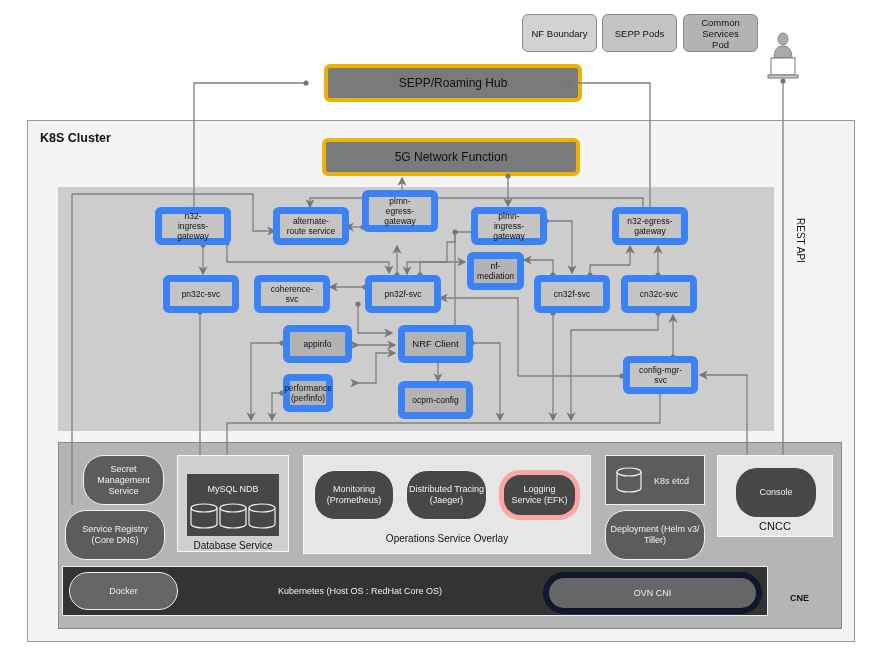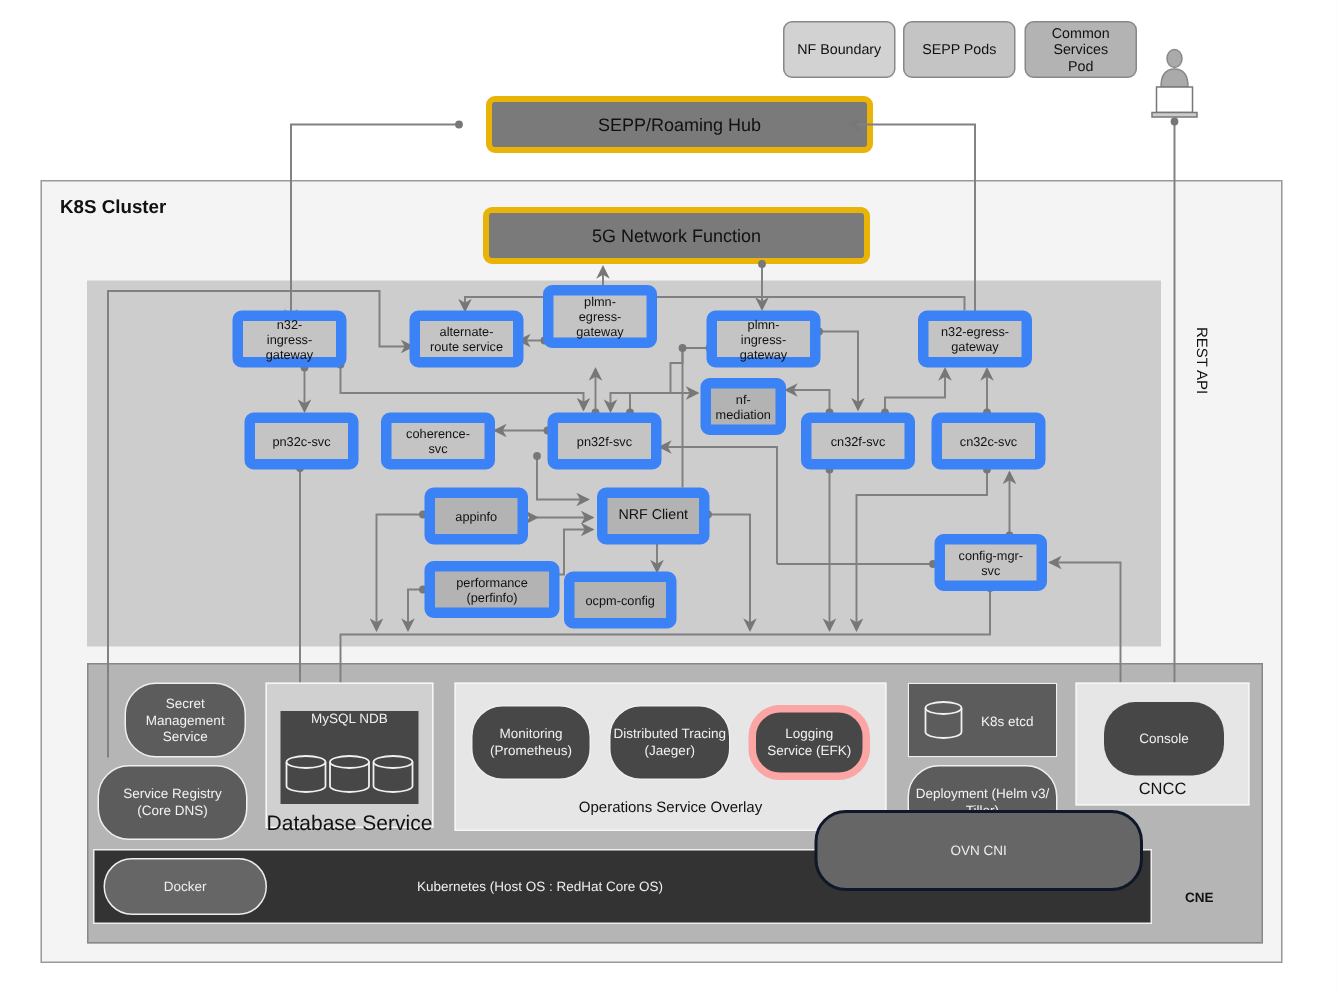--- a/index.html
+++ b/index.html
@@ -9,21 +9,21 @@
   .legend{border:1px solid #888;border-radius:6px;font-size:9.5px;line-height:11px;color:#111;}
   .hub{background:#7a7a7a;border:4px solid #eab308;border-radius:6px;font-size:12px;color:#111;margin-left:18px;}
   .cluster{background:#f4f4f4;border:1.5px solid #999;}
   .pods{background:#cdcdcd;}
   .svc{background:#c4c4c4;border:7px solid #3b82f6;border-radius:6px;font-size:8.5px;line-height:10px;color:#111;}
   .svc.dark{background:#b3b3b3;}
   .cne{background:#b5b5b5;border:1px solid #888;}
   .darkbox{background:#5c5c5c;border:1.5px solid #f0f0f0;color:#f2f2f2;font-size:9px;line-height:11px;}
   .blackbox{background:#474747;color:#f0f0f0;font-size:9px;line-height:11px;}
   .lightpanel{background:#e6e6e6;border:1.5px solid #f6f6f6;}
-  .lbl{font-size:14px;color:#111;}
+  .lbl{font-size:10px;color:#111;}
   svg.wires{position:absolute;left:0;top:0;}
 </style>
 </head>
 <body>
 
 <div class="abs legend center pods" style="left:522px;top:14px;width:75px;height:38px;background:#d2d2d2;">
     <span>NF Boundary</span>
   </div>
 <div class="abs legend center" style="left:602px;top:14px;width:75px;height:38px;background:#c4c4c4;">
     <span>SEPP Pods</span>
@@ -170,40 +170,40 @@
 <div class="abs svc center" style="left:621px;top:275px;width:76px;height:38px;">
     <span>cn32c-svc</span>
   </div>
 
 <div class="abs svc dark center" style="left:283px;top:325px;width:69px;height:38px;">
     <span>appinfo</span>
   </div>
 <div class="abs svc dark center" style="left:398px;top:325px;width:75px;height:38px;font-size:9.5px;">
     <span>NRF Client</span>
   </div>
-<div class="abs svc dark center" style="left:283px;top:374px;width:90px;height:38px;">
+<div class="abs svc dark center" style="left:283px;top:374px;width:50px;height:38px;">
     <span>performance (perfinfo)</span>
   </div>
-<div class="abs svc dark center" style="left:376px;top:381px;width:75px;height:38px;">
+<div class="abs svc dark center" style="left:398px;top:381px;width:75px;height:38px;">
     <span>ocpm-config</span>
   </div>
 <div class="abs svc center" style="left:623px;top:356px;width:75px;height:38px;">
     <span style="padding:0 8px">config-mgr-svc</span>
   </div>
 
 <div class="abs darkbox center" style="left:83px;top:455px;width:81px;height:50px;">
     <span style="padding:0 4px">Secret Management Service</span>
   </div>
 <div class="abs darkbox center" style="left:65px;top:510px;width:100px;height:50px;">
     <span style="padding:0 6px">Service Registry (Core DNS)</span>
   </div>
 
 <div class="abs lightpanel" style="left:177px;top:455px;width:112px;height:97px;background:#d0d0d0;"></div>
 <div class="abs blackbox" style="left:187px;top:474px;width:92px;height:62px;">
-  <div style="text-align:center;">MySQL NDB</div>
+  <div style="text-align:center;margin-top:10px;">MySQL NDB</div>
   <svg width="92" height="30" style="position:absolute;left:0;top:28px;">
     <g fill="none" stroke="#f0f0f0" stroke-width="1.2">
       <ellipse cx="17" cy="6" rx="13" ry="4"></ellipse>
         <path d="M4 6 V22 A13 4 0 0 0 30 22 V6"></path>
       <ellipse cx="46" cy="6" rx="13" ry="4"></ellipse>
         <path d="M33 6 V22 A13 4 0 0 0 59 22 V6"></path>
       <ellipse cx="75" cy="6" rx="13" ry="4"></ellipse>
         <path d="M62 6 V22 A13 4 0 0 0 88 22 V6"></path>
     </g>
   </svg>
@@ -239,15 +239,15 @@
 <div class="abs blackbox center" style="left:736px;top:468px;width:80px;height:49px;">
     <span>Console</span>
   </div>
 <div class="abs" style="left:717px;top:520px;width:116px;text-align:center;font-size:11px;color:#111;">CNCC</div>
 
 <div class="abs" style="left:62px;top:566px;width:706px;height:50px;background:#333;border:1px solid #eee;"></div>
 <div class="abs center" style="left:69px;top:572px;width:109px;height:38px;background:#666;border:1px solid #eee;color:#eee;font-size:9px;">
     <span>Docker</span>
   </div>
 <div class="abs center" style="left:180px;top:572px;width:360px;height:38px;color:#eee;font-size:9px;">Kubernetes (Host OS : RedHat Core OS)</div>
-<div class="abs center" style="left:543px;top:540px;width:219px;height:54px;background:#666;border:2px solid #0f172a;color:#eee;font-size:9px;">
+<div class="abs center" style="left:543px;top:572px;width:219px;height:42px;background:#666;border:6px solid #0f172a;color:#eee;font-size:9px;">
     <span>OVN CNI</span>
   </div>
 
 </body></html>

